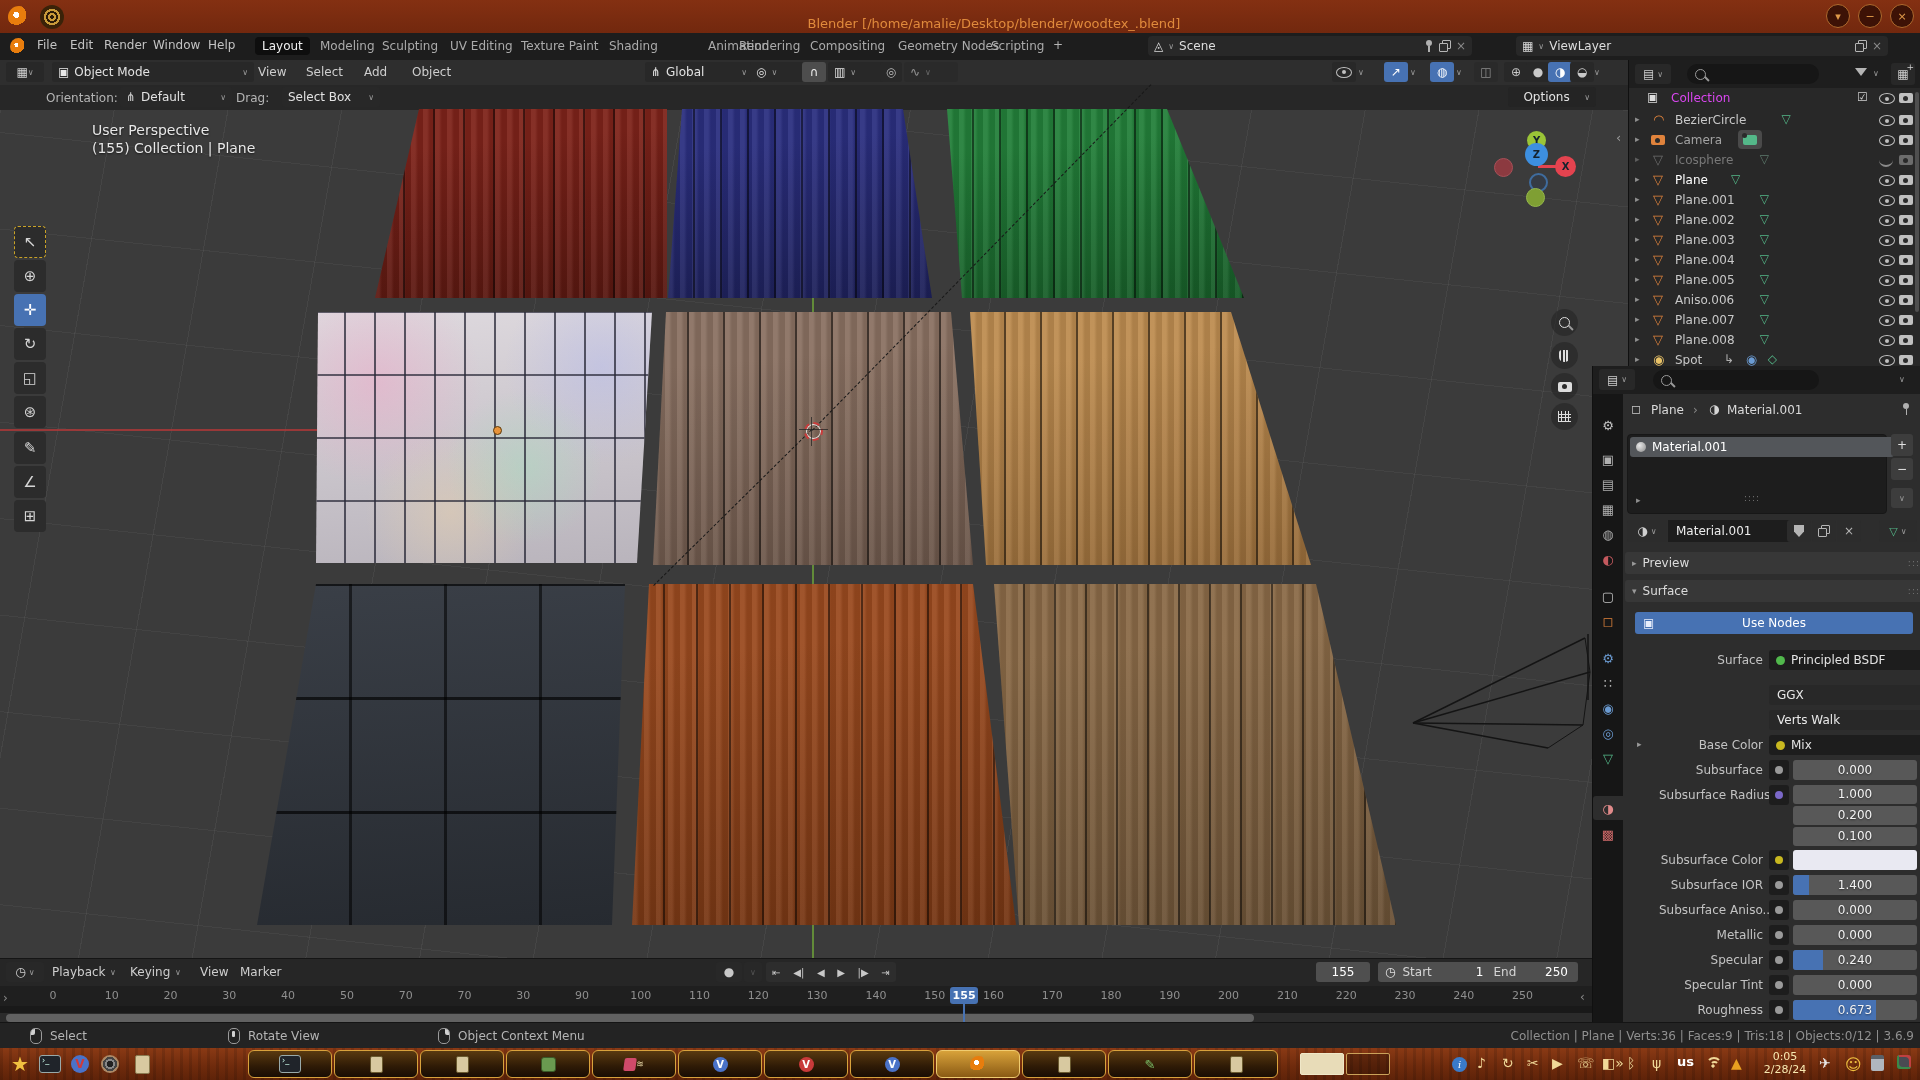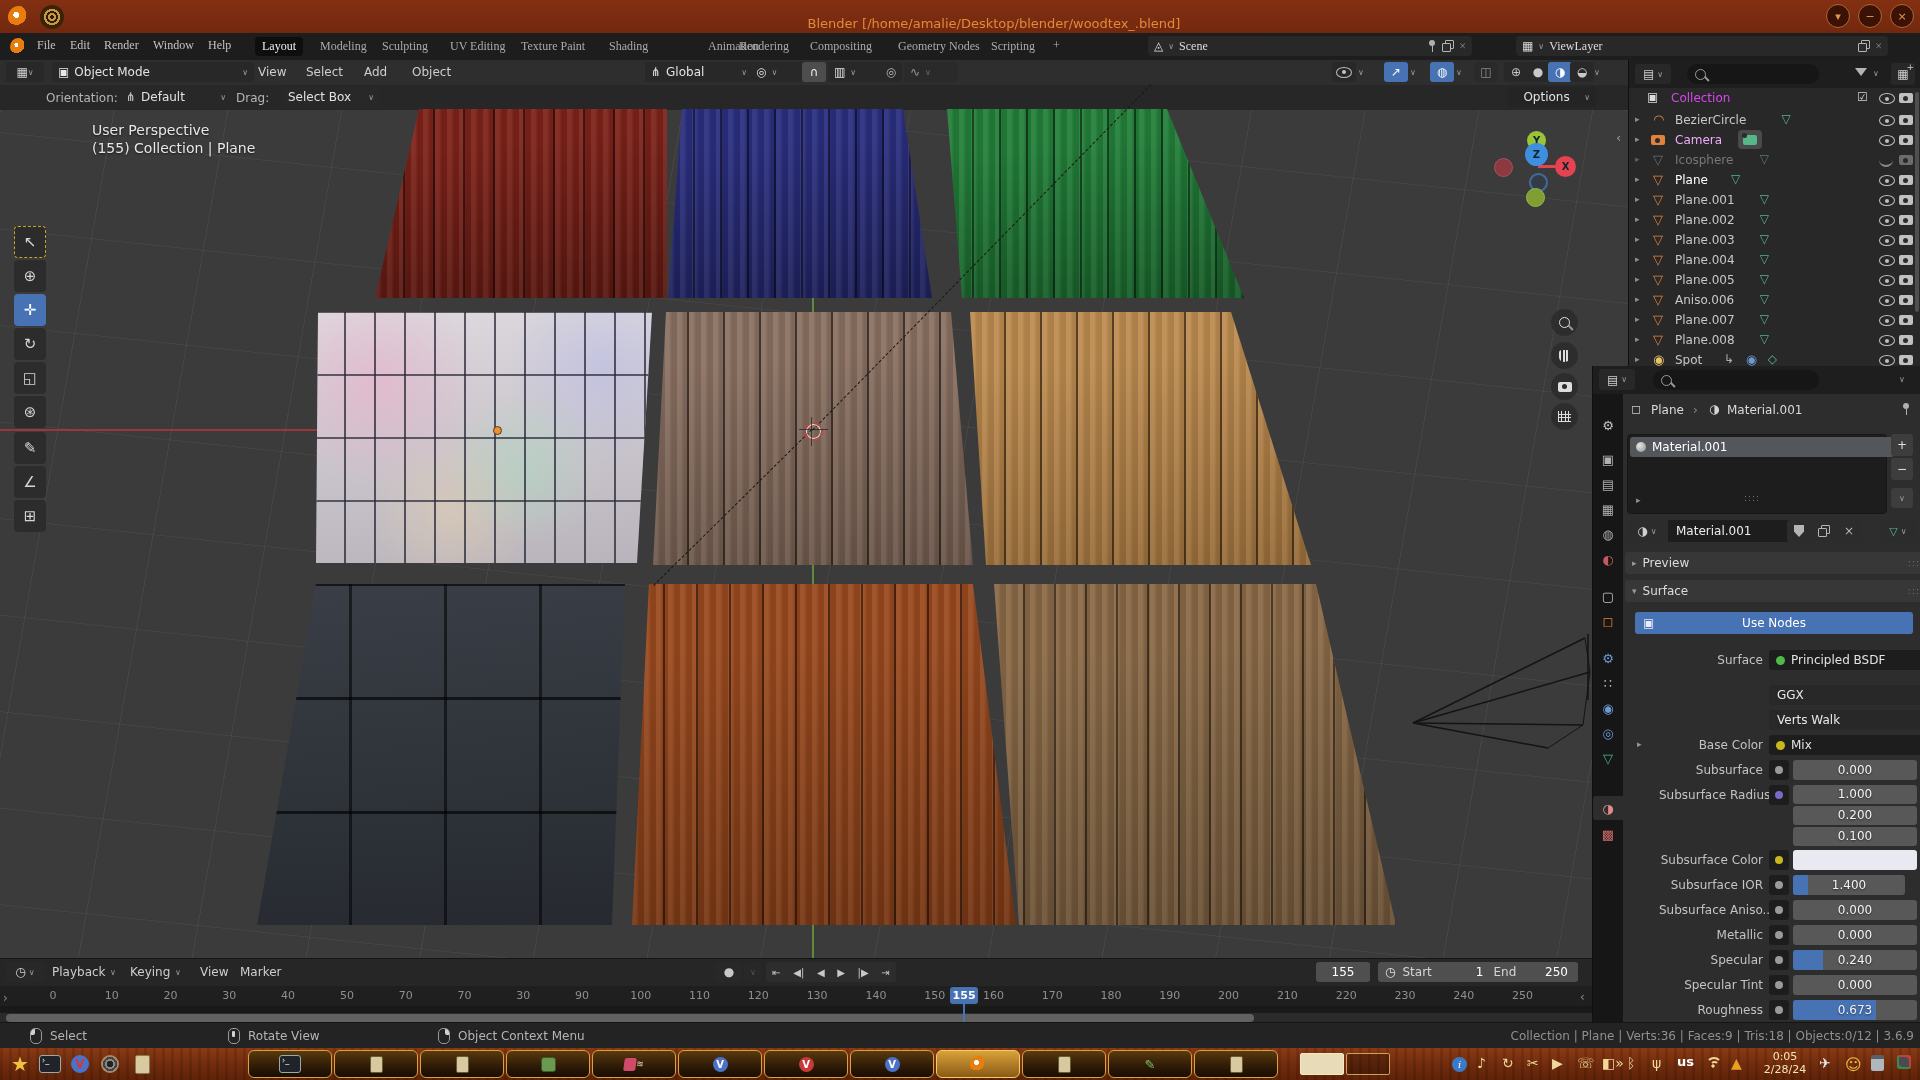--- a/index.html
+++ b/index.html
@@ -9,21 +9,21 @@
   #root .a{position:absolute;}
   .nosel{white-space:nowrap;}
   .chev{font-size:8px;color:#9a9a9a;}
   .btn{background:#282828;border-radius:3px;display:flex;align-items:center;justify-content:center;}
   
   #titlebar{left:0;top:0;width:1920px;height:33px;background:linear-gradient(#843012,#72280e);}
   #title-text{width:100%;text-align:center;top:16px;color:#e08a3c;font-size:13px;padding-left:34px;}
   .winbtn{width:22px;height:22px;border-radius:50%;background:#3d1206;border:1.5px solid #b06a2e;
           color:#e09a4a;display:flex;align-items:center;justify-content:center;font-size:11px;top:4px;}
   
-  #topbar{left:0;top:33px;width:1920px;height:27px;background:#1d1d1d;border-bottom:1px solid #101010;font-family:Liberation Serif, serif;}
+  #topbar{left:0;top:33px;width:1920px;height:27px;background:#1d1d1d;border-bottom:1px solid #101010;}
   .menuitem{top:5px;color:#c3c3c3;}
   .wstab{top:4px;color:#ababab;padding:2px 7px;border-radius:4px;}
   .wstab.active{background:#0e0e0e;color:#f0f0f0;}
   .topwidget{top:3px;height:20px;background:#282828;border-radius:4px;display:flex;align-items:center;gap:5px;padding:0 6px;color:#dedede;}
   
   #vheader{left:0;top:60px;width:1628px;height:25px;background:#2e2e2e;border-bottom:1px solid #232323;}
   #toolsettings{left:0;top:85px;width:1628px;height:25px;background:#272727;border-bottom:1px solid #1b1b1b;}
   .hmenu{top:5px;color:#cecece;}
   .dd{height:20px;background:#282828;border-radius:3px;display:flex;align-items:center;gap:5px;padding:0 6px;top:2px;color:#e2e2e2;}
   
@@ -312,21 +312,21 @@
           <div class="a" style="left: 6px; top: 4px; font-size: 9px; color: rgb(143, 143, 143);">▸</div>
           <div class="a" style="left: 24px; top: 2px; color: rgb(224, 131, 60); font-size: 13px;">◠</div>
           <div class="a nosel" style="left: 46px; top: 3px; color: rgb(200, 200, 200);">BezierCircle</div>
           <div class="a" style="left: 152.4px; top: 2px; color: rgb(84, 184, 137); font-size: 12px;">▽</div>
           <div class="a i-eye" style="left: 250px; top: 5px;"></div>
           <div class="a i-camx" style="left: 270px; top: 5px;"></div>
         </div>
         <div class="a" style="top: 42px; height: 20px; width: 292px;">
           <div class="a" style="left: 6px; top: 4px; font-size: 9px; color: rgb(143, 143, 143);">▸</div>
           <div class="a i-camx" style="left: 22px; top: 5px; color: rgb(224, 131, 60);"></div>
-          <div class="a nosel" style="left: 46px; top: 3px; color: #f0abfc;">Camera</div>
+          <div class="a nosel" style="left: 46px; top: 3px; color: #a3a3a3;">Camera</div>
           <div class="a" style="left: 109.2px; top: 0px; width: 24px; height: 19px; background: rgb(74, 74, 74); border-radius: 4px; display: flex; align-items: center; justify-content: center;">
             <div class="i-camx" style="position: static; color: rgb(84, 184, 137);"></div>
           </div>
           <div class="a i-eye" style="left: 250px; top: 5px;"></div>
           <div class="a i-camx" style="left: 270px; top: 5px;"></div>
         </div>
         <div class="a" style="top: 62px; height: 20px; width: 292px;">
           <div class="a" style="left: 6px; top: 4px; font-size: 9px; color: rgb(95, 95, 95);">▸</div>
           <div class="a" style="left: 24px; top: 2px; color: rgb(110, 110, 110); font-size: 13px;">▽</div>
           <div class="a nosel" style="left: 46px; top: 3px; color: rgb(120, 120, 120);">Icosphere</div>
@@ -545,21 +545,21 @@
         </div>
         <div class="a plabel nosel" style="left: 36px; top: 459px; width: 104px;">Subsurface Color</div>
         <div class="a toggle" style="left: 146px; top: 456px;">
           <span class="dot" style="width:8px;height:8px;background:#c8b820;"></span>
         </div>
         <div class="a" style="left: 170px; top: 456px; width: 124px; height: 20px; background: rgb(233, 233, 242); border-radius: 3px;"></div>
         <div class="a plabel nosel" style="left: 36px; top: 484px; width: 104px;">Subsurface IOR</div>
         <div class="a toggle" style="left: 146px; top: 481px;">
           <span class="dot" style="width:8px;height:8px;background:#9a9a9a;"></span>
         </div>
-        <div class="a pslider" style="left: 170px; top: 481px; width: 112px;">
+        <div class="a pslider" style="left: 170px; top: 481px; width: 124px;">
           <span class="fill" style="width:13%;"></span>
           <span class="v">1.400</span>
         </div>
         <div class="a plabel nosel" style="left: 36px; top: 509px; width: 104px;">Subsurface Aniso...</div>
         <div class="a toggle" style="left: 146px; top: 506px;">
           <span class="dot" style="width:8px;height:8px;background:#9a9a9a;"></span>
         </div>
         <div class="a pslider" style="left: 170px; top: 506px; width: 124px;">
           <span class="fill" style="width:0%;"></span>
           <span class="v">0.000</span>

